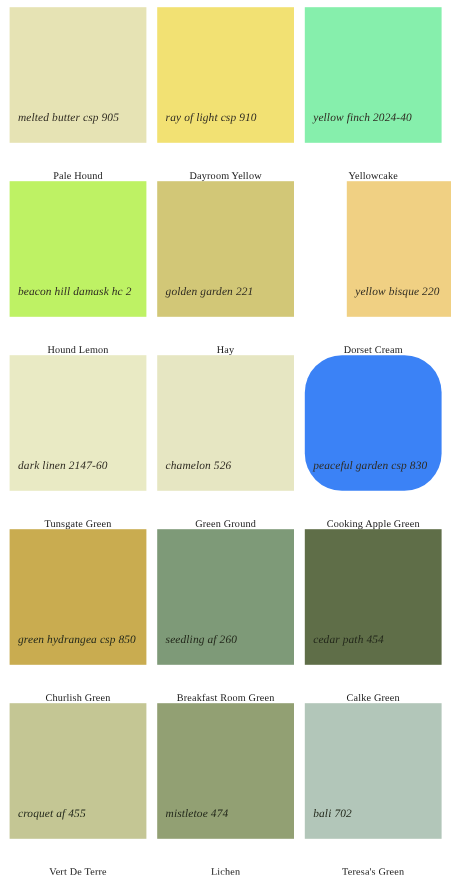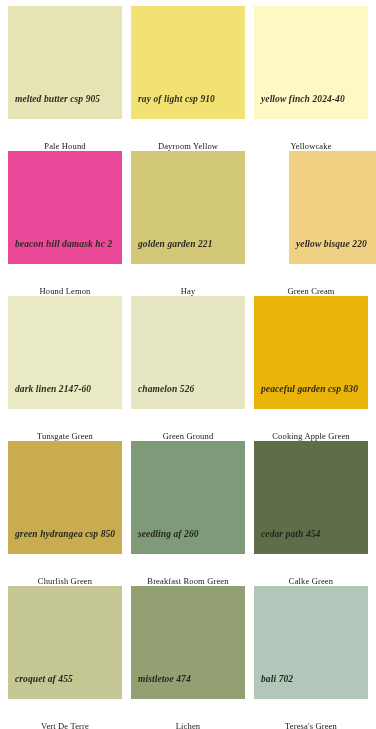--- a/index.html
+++ b/index.html
@@ -36,21 +36,20 @@
     display: flex;
     flex-direction: column;
     align-items: stretch;
   }
   .swatch-chip {
     width: 114px;
     height: 113px;
     position: relative;
     box-sizing: border-box;
     overflow: hidden;
-    font-weight: bold;
   }
   .swatch-code {
     position: absolute;
     left: 7px;
     bottom: 14px;
     right: 4px;
     font-family: "Liberation Serif", "DejaVu Serif", serif;
     font-style: italic;
     font-size: 9.5px;
     line-height: 11px;
@@ -84,63 +83,63 @@
       </div>
       <div class="swatch-name">Pale Hound</div>
     </div>
     <div class="swatch-cell">
       <div class="swatch-chip" style="background-color: rgb(242, 225, 115);">
         <span class="swatch-code">ray of light csp 910</span>
       </div>
       <div class="swatch-name">Dayroom Yellow</div>
     </div>
     <div class="swatch-cell">
-      <div class="swatch-chip" style="background-color: #fef9c3;">
+      <div class="swatch-chip" style="background-color: #86efac;">
         <span class="swatch-code">yellow finch 2024-40</span>
       </div>
       <div class="swatch-name">Yellowcake</div>
     </div>
   </div>
 
   <div class="swatch-row">
     <div class="swatch-cell">
-      <div class="swatch-chip" style="background-color: #ec4899;">
+      <div class="swatch-chip" style="background-color: #bef264;">
         <span class="swatch-code">beacon hill damask hc 2</span>
       </div>
       <div class="swatch-name">Hound Lemon</div>
     </div>
     <div class="swatch-cell">
       <div class="swatch-chip" style="background-color: rgb(210, 199, 119);">
         <span class="swatch-code">golden garden 221</span>
       </div>
       <div class="swatch-name">Hay</div>
     </div>
     <div class="swatch-cell">
       <div class="swatch-chip" style="background-color: rgb(240, 208, 131); margin-left: 35px;">
         <span class="swatch-code">yellow bisque 220</span>
       </div>
-      <div class="swatch-name">Green Cream</div>
+      <div class="swatch-name">Dorset Cream</div>
     </div>
   </div>
 
   <div class="swatch-row">
     <div class="swatch-cell">
       <div class="swatch-chip" style="background-color: rgb(233, 234, 196);">
         <span class="swatch-code">dark linen 2147-60</span>
       </div>
       <div class="swatch-name">Tunsgate Green</div>
     </div>
     <div class="swatch-cell">
       <div class="swatch-chip" style="background-color: rgb(230, 230, 194);">
         <span class="swatch-code">chamelon 526</span>
       </div>
       <div class="swatch-name">Green Ground</div>
     </div>
     <div class="swatch-cell">
-      <div class="swatch-chip" style="background-color: #eab308;">
+      <div class="swatch-chip" style="background-color: #3b82f6; border-radius: 31px;">
         <span class="swatch-code">peaceful garden csp 830</span>
       </div>
       <div class="swatch-name">Cooking Apple Green</div>
     </div>
   </div>
 
   <div class="swatch-row">
     <div class="swatch-cell">
       <div class="swatch-chip" style="background-color: rgb(201, 172, 80);">
         <span class="swatch-code dark-bg">green hydrangea csp 850</span>

